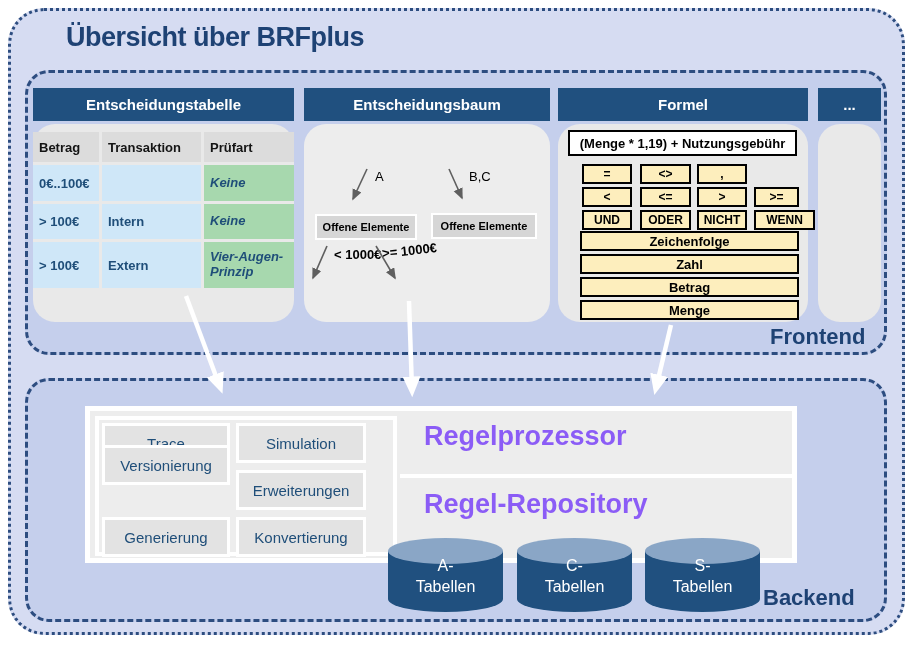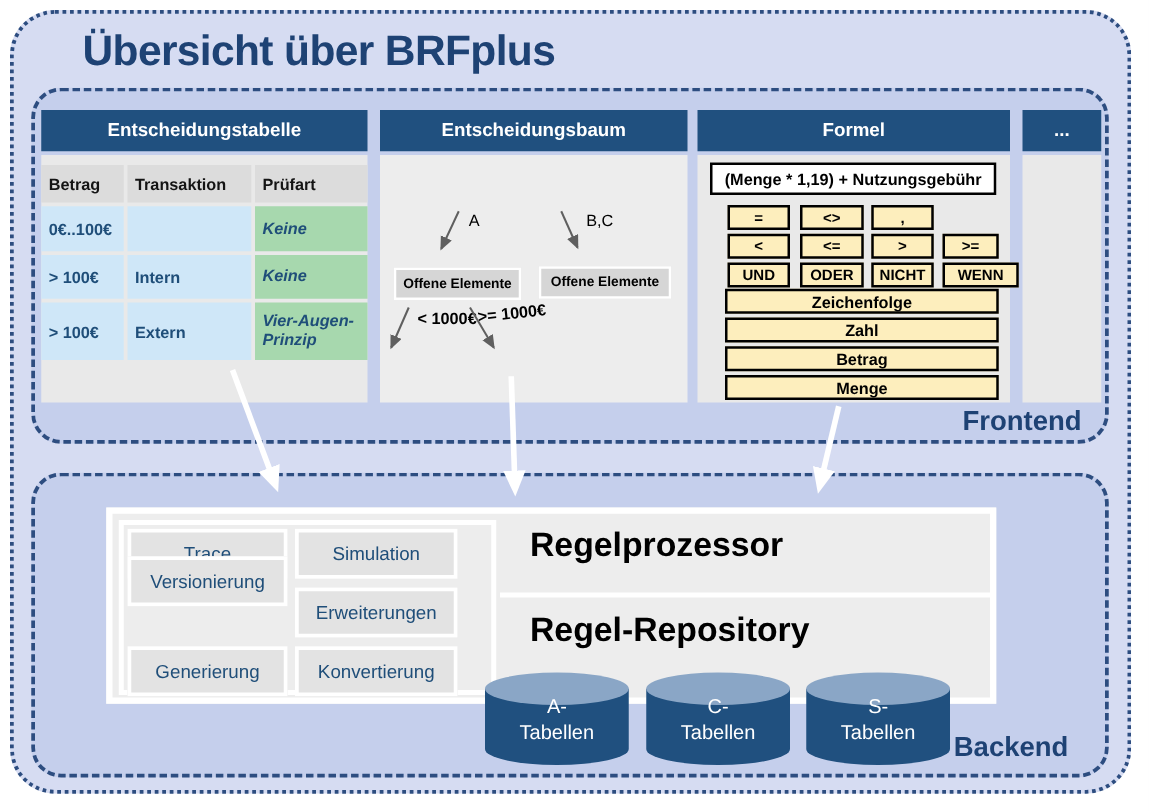--- a/index.html
+++ b/index.html
@@ -9,21 +9,21 @@
   }
   .abs { position:absolute; }
 
   
   .outer {
     left:8px; top:8px; width:897px; height:627px;
     border:3px dotted #2d4d80; border-radius:36px;
     background:#d6dcf2; box-sizing:border-box;
   }
   .main-title {
-    left:66px; top:22px; font-size:34px; font-weight:bold; color:#1e4274;
+    left:66px; top:22px; font-size:27px; font-weight:bold; color:#1e4274;
     letter-spacing:-0.5px;
   }
 
   
   .section {
     border:3px dashed #2d4d80; border-radius:24px;
     background:#c5cfec; box-sizing:border-box;
   }
   .frontend-box { left:25px; top:70px; width:862px; height:285px; }
   .backend-box  { left:25px; top:378px; width:862px; height:244px; }
@@ -32,20 +32,21 @@
   
   .panel { box-sizing:border-box; }
   .panel-header {
     position:absolute; left:0; top:0; right:0; height:33px;
     background:#20507f; color:#ffffff; font-weight:bold; font-size:15px;
     display:flex; align-items:center; justify-content:center;
   }
   .panel-body {
     position:absolute; left:0; top:36px; right:0; bottom:0;
     background:#e9e9e9;
+    border-radius:22px;
   }
 
   
   .dtable {
     position:absolute; left:0; top:8px;
     display:grid; grid-template-columns:66px 99px 90px;
     grid-template-rows:30px 36px 35px 46px; gap:3px;
   }
   .dtable div {
     display:flex; align-items:center; padding-left:6px;
@@ -87,21 +88,21 @@
   .tool-group {
     left:95px; top:416px; width:302px; height:140px;
     border:4px solid #ffffff; box-sizing:border-box;
   }
   .tool-btn {
     position:absolute; background:#e3e3e3; border:3px solid #ffffff;
     box-sizing:border-box; width:128px; height:40px;
     display:flex; align-items:center; justify-content:center;
     color:#1f4e79; font-size:15px;
   }
-  .big-heading { position:absolute; font-size:27px; font-weight:bold; color:#000000; }
+  .big-heading { position:absolute; font-size:27px; font-weight:bold; color:#8b5cf6; }
   .divider { position:absolute; left:400px; top:474px; width:392px; height:4px; background:#ffffff; }
 
   
   .cyl { position:absolute; width:115px; height:74px; }
   .cyl-body {
     position:absolute; left:0; top:13px; width:100%; height:61px;
     background:#20507f; border-radius:0 0 58px 58px / 0 0 13px 13px;
   }
   .cyl-top {
     position:absolute; left:0; top:0; width:100%; height:26px;

